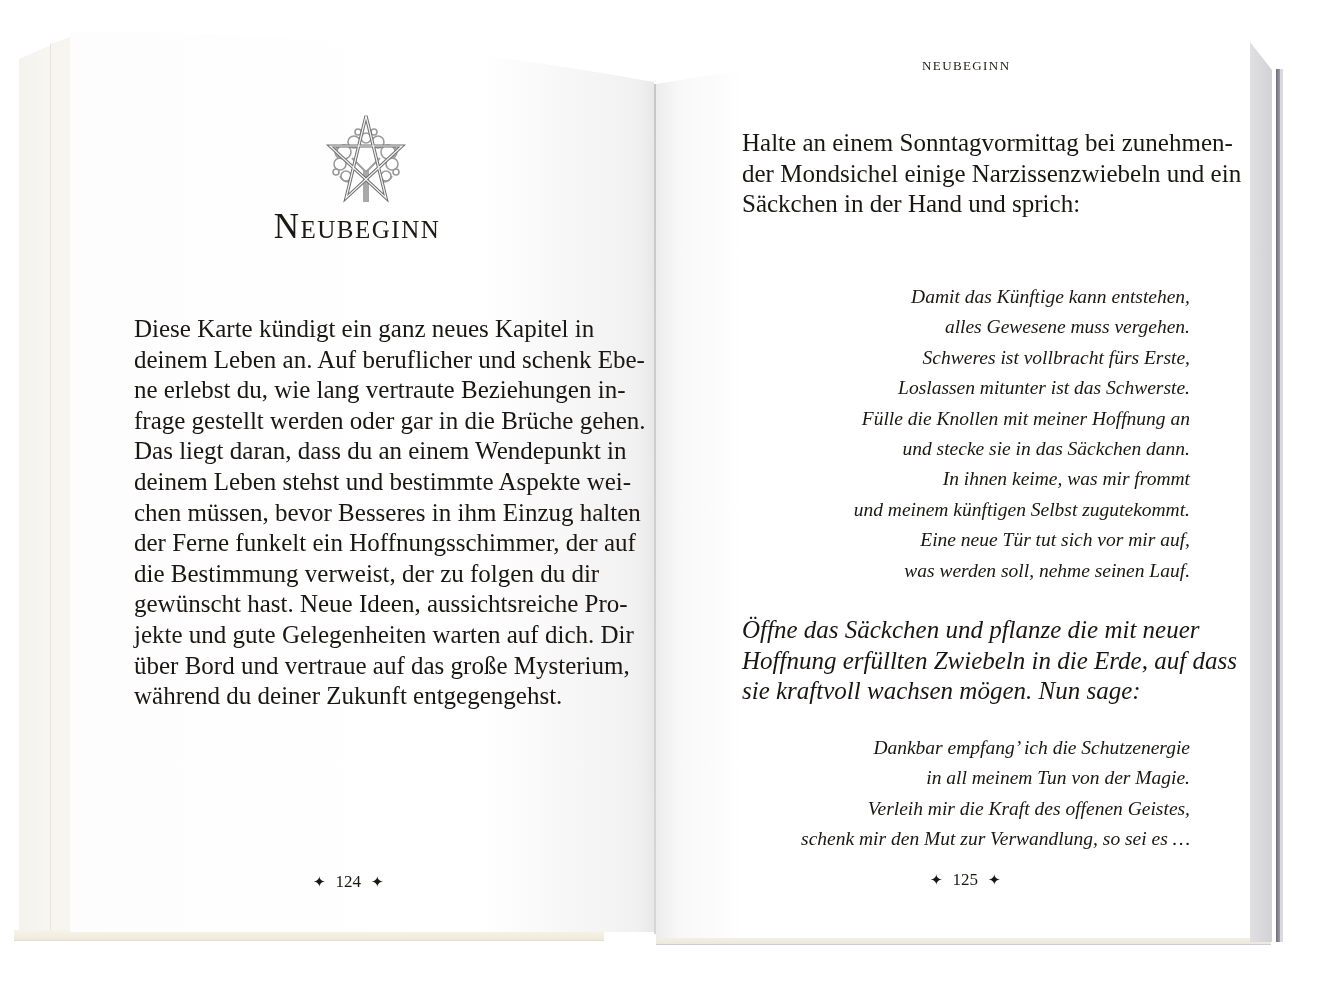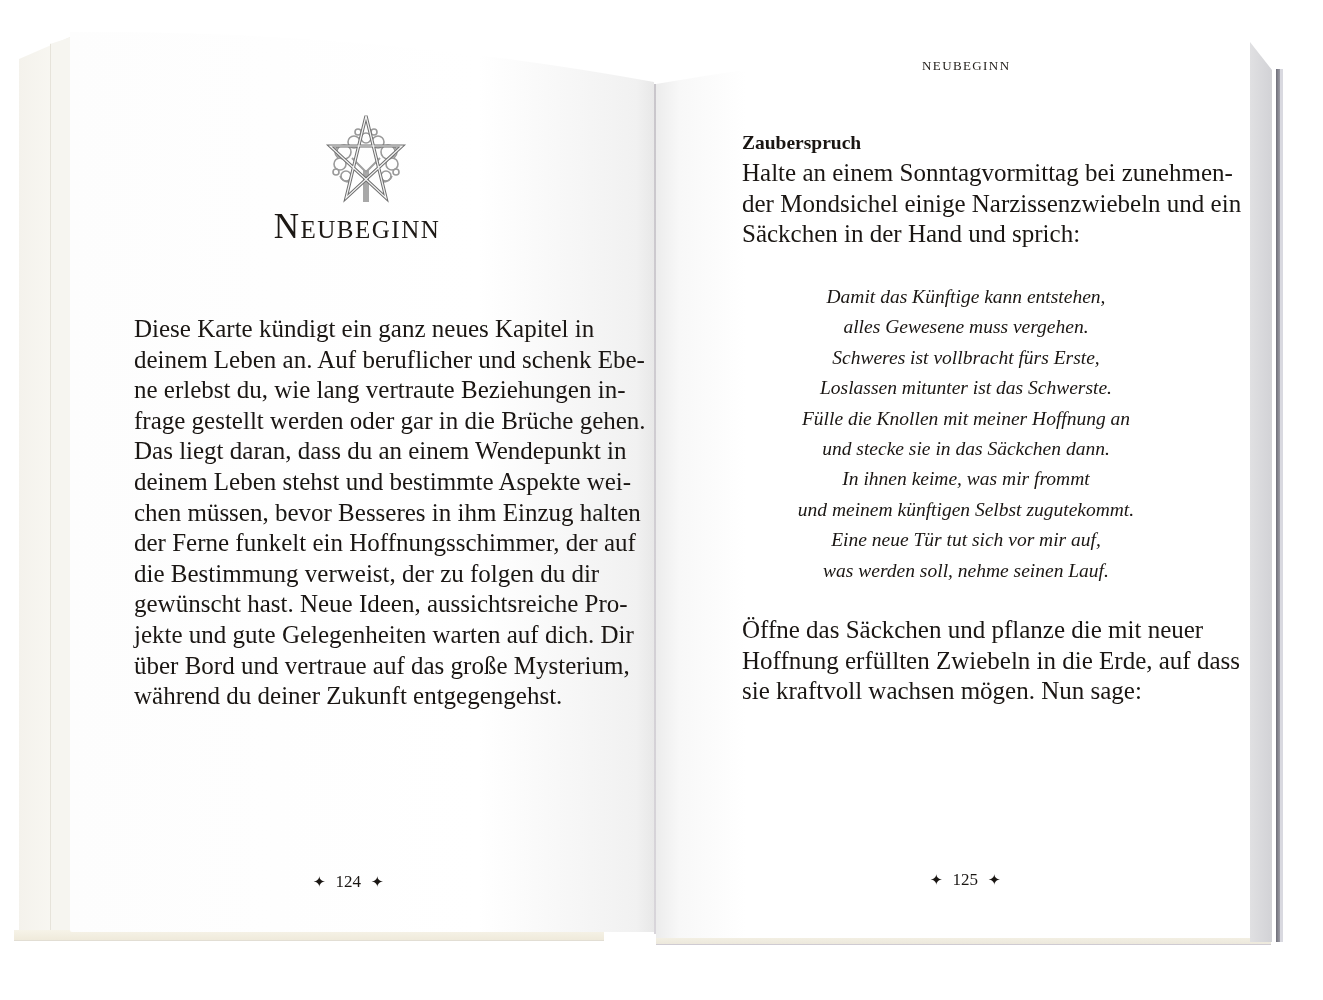--- a/index.html
+++ b/index.html
@@ -103,23 +103,23 @@
   
   .running-head {
     position: absolute; left: 922px; top: 58px; font-size: 13px;
     letter-spacing: 1.4px; color: #26221e;
   }
   .right-text { position: absolute; left: 742px; top: 128px; width: 448px; }
   .verse {
     position: absolute; width: 448px; left: 742px; text-align: center;
     font-style: italic; font-size: 19.5px;
   }
-  .verse .vline { display: block; height: 30.4px; line-height: 30.4px; white-space: nowrap; }
+  .verse .vline { display: block; height: 30.4px; line-height: 30.4px; white-space: nowrap; text-align: right; }
   .verse-1 { top: 282px; }
-  .para-2 { position: absolute; left: 742px; top: 615px; width: 448px; }
+  .para-2 { position: absolute; left: 742px; top: 615px; width: 448px; font-style: italic; }
   .verse-2 { top: 733px; }
 </style>
 </head>
 <body>
 
 <div class="book">
   <div class="left-stack"></div>
   <div class="left-stack-2"></div>
   <div class="left-bottom-edge"></div>
   <div class="right-bottom-edge"></div>
@@ -184,21 +184,20 @@
     <span>124</span>
     <span class="star">✦</span>
   </div>
 
   <div class="page page-right"></div>
   <div class="gutter"></div>
 
   <div class="running-head">NEUBEGINN</div>
 
   <div class="right-text">
-    <h3 class="section-heading">Zauberspruch</h3>
     <span class="line">Halte an einem Sonntagvormittag bei zunehmen-</span>
     <span class="line">der Mondsichel einige Narzissenzwiebeln und ein</span>
     <span class="line last">Säckchen in der Hand und sprich:</span>
   </div>
 
   <div class="verse verse-1">
     <span class="vline">Damit das Künftige kann entstehen,</span>
     <span class="vline">alles Gewesene muss vergehen.</span>
     <span class="vline">Schweres ist vollbracht fürs Erste,</span>
     <span class="vline">Loslassen mitunter ist das Schwerste.</span>
@@ -209,19 +208,25 @@
     <span class="vline">Eine neue Tür tut sich vor mir auf,</span>
     <span class="vline">was werden soll, nehme seinen Lauf.</span>
   </div>
 
   <div class="para-2">
     <span class="line">Öffne das Säckchen und pflanze die mit neuer</span>
     <span class="line">Hoffnung erfüllten Zwiebeln in die Erde, auf dass</span>
     <span class="line last">sie kraftvoll wachsen mögen. Nun sage:</span>
   </div>
 
+  <div class="verse verse-2">
+    <span class="vline">Dankbar empfang’ ich die Schutzenergie</span>
+    <span class="vline">in all meinem Tun von der Magie.</span>
+    <span class="vline">Verleih mir die Kraft des offenen Geistes,</span>
+    <span class="vline">schenk mir den Mut zur Verwandlung, so sei es …</span>
+  </div>
 
   <div class="folio folio-right">
     <span class="star">✦</span>
     <span>125</span>
     <span class="star">✦</span>
   </div>
 </div>
 
 </body></html>

